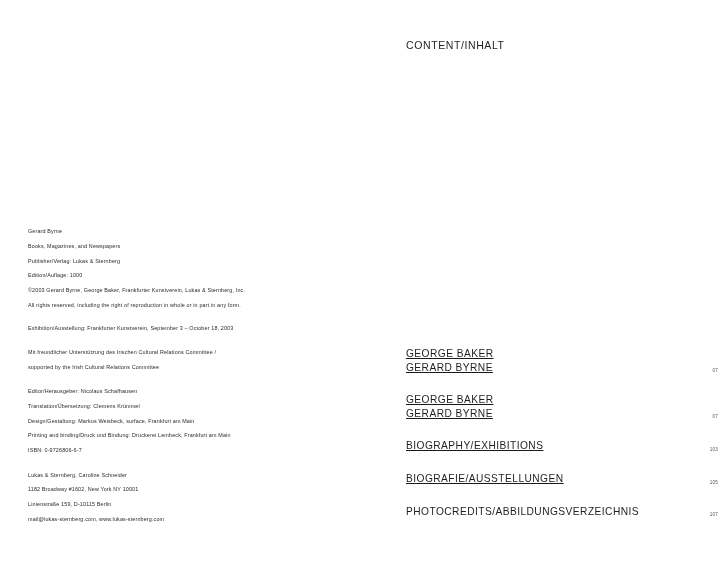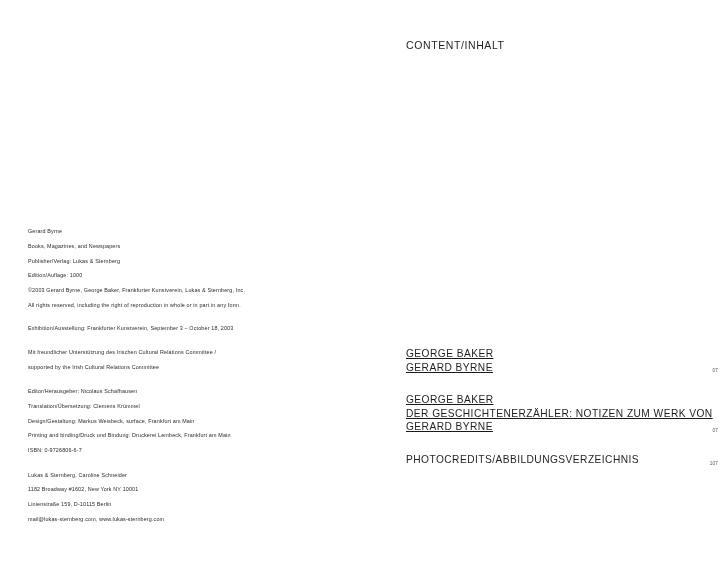--- a/index.html
+++ b/index.html
@@ -124,26 +124,33 @@
   <div class="toc">
 
     <div class="toc-group spaced">
       <div class="toc-line author">GEORGE BAKER</div>
       <div class="toc-line">GERARD BYRNE</div>
       <div class="page-num">07</div>
     </div>
 
     <div class="toc-group spaced">
       <div class="toc-line author">GEORGE BAKER</div>
-      <div class="toc-line">DER GESCHICHTENERZÄHLER: NOTIZEN ZUM WERK VON</div>
       <div class="toc-line">GERARD BYRNE</div>
       <div class="page-num">07</div>
     </div>
 
+    <div class="toc-group single spaced">
+      <div class="toc-line">BIOGRAPHY/EXHIBITIONS</div>
+      <div class="page-num">103</div>
+    </div>
 
+    <div class="toc-group single spaced">
+      <div class="toc-line">BIOGRAFIE/AUSSTELLUNGEN</div>
+      <div class="page-num">105</div>
+    </div>
 
     <div class="toc-group single">
       <div class="toc-line">PHOTOCREDITS/ABBILDUNGSVERZEICHNIS</div>
       <div class="page-num">107</div>
     </div>
 
   </div>
 
 </div>
 

